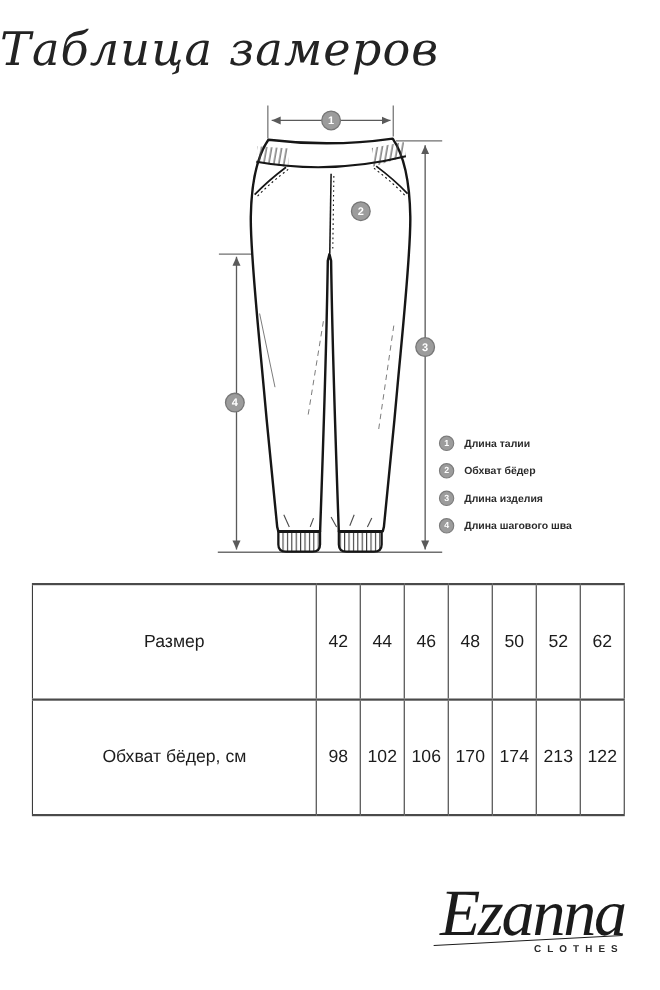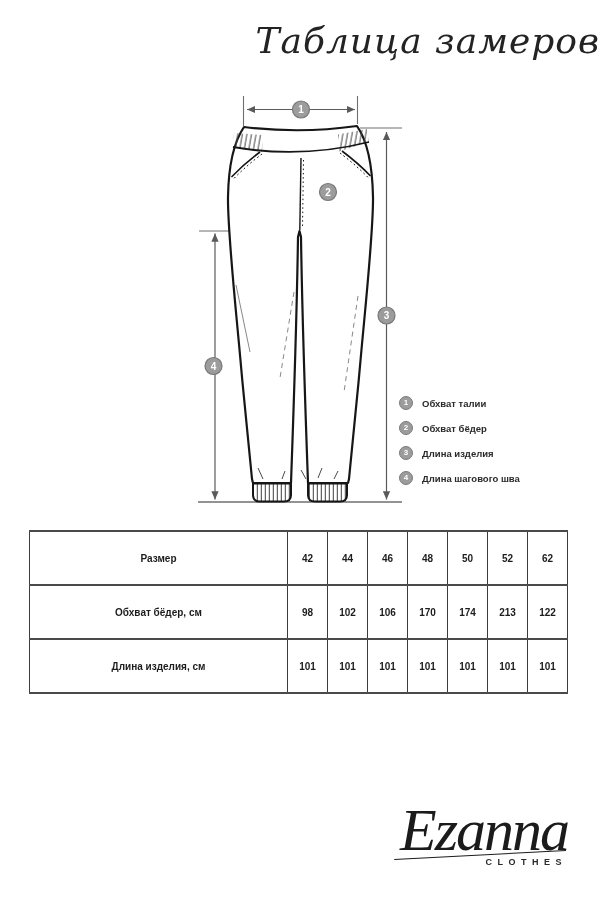--- a/index.html
+++ b/index.html
@@ -3,40 +3,40 @@
 <meta charset="utf-8">
 <style>
   html,body { margin:0; padding:0; background:#ffffff; }
   .page {
     position:relative; width:600px; height:900px; margin:0 auto;
     background:#ffffff; overflow:hidden;
     font-family:"Liberation Sans", sans-serif; color:#1e1e1e;
   }
   .title {
     position:absolute; top:20px; left:0; right:0; margin:0;
-    text-align:right;
+    text-align:left;
     font-family:"DejaVu Serif", serif; font-style:italic; font-weight:400;
-    font-size:36px; letter-spacing:1px; color:#232323;
+    font-size:42px; letter-spacing:1px; color:#232323;
   }
   .drawing { position:absolute; left:0; top:85px; }
   .drawing text { font-family:"Liberation Sans", sans-serif; }
 
   .legend { position:absolute; left:399px; top:396px; display:flex; flex-direction:column; gap:11px; }
   .legend-item { display:flex; align-items:center; gap:9px; }
   .legend-circle {
     width:14px; height:14px; box-sizing:border-box; border-radius:50%;
     background:#9c9c9c; border:1px solid #7b7b7b; color:#ffffff;
     font-size:8px; font-weight:bold; line-height:1;
     display:flex; align-items:center; justify-content:center; flex:0 0 14px;
   }
   .legend-label { font-size:9.5px; font-weight:bold; color:#2a2a2a; white-space:nowrap; }
 
   .size-table {
-    position:absolute; left:29px; top:530px; width:539px; height:164px;
-    border-collapse:collapse; table-layout:fixed; font-size:10px; color:#1c1c1c;font-weight:bold;
+    position:absolute; left:29px; top:530px; width:539px; height:212px;
+    border-collapse:collapse; table-layout:fixed; font-size:16px; color:#1c1c1c;
   }
   .size-table td {
     border:1px solid #3c3c3c; border-top:2px solid #4a4a4a; border-bottom:2px solid #4a4a4a;
     text-align:center; vertical-align:middle; padding:0;
   }
 
   .brand { position:absolute; right:32px; top:800px; text-align:right; color:#1b1b1b; }
   .brand-name {
     font-family:Liberation Serif, serif; font-style:italic;
     font-size:60px; line-height:1.0; letter-spacing:-2px;
@@ -128,21 +128,21 @@
       <circle cx="386.5" cy="315.5" r="8.5" fill="#9c9c9c" stroke="#777777" stroke-width="1.2"></circle>
       <text x="386.5" y="319">3</text>
       <circle cx="213.5" cy="366" r="8.5" fill="#9c9c9c" stroke="#777777" stroke-width="1.2"></circle>
       <text x="213.5" y="369.5">4</text>
     </g>
   </svg>
 
   <div class="legend">
     <div class="legend-item">
       <span class="legend-circle">1</span>
-      <span class="legend-label">Обхват талии</span>
+      <span class="legend-label">Длина талии</span>
     </div>
     <div class="legend-item">
       <span class="legend-circle">2</span>
       <span class="legend-label">Обхват бёдер</span>
     </div>
     <div class="legend-item">
       <span class="legend-circle">3</span>
       <span class="legend-label">Длина изделия</span>
     </div>
     <div class="legend-item">
@@ -170,30 +170,20 @@
       <tr>
         <td>Обхват бёдер, см</td>
         <td>98</td>
         <td>102</td>
         <td>106</td>
         <td>170</td>
         <td>174</td>
         <td>213</td>
         <td>122</td>
       </tr>
-      <tr>
-        <td>Длина изделия, см</td>
-        <td>101</td>
-        <td>101</td>
-        <td>101</td>
-        <td>101</td>
-        <td>101</td>
-        <td>101</td>
-        <td>101</td>
-      </tr>
     </tbody>
   </table>
 
   <div class="brand">
     <div class="brand-name">Ezanna</div>
     <div class="brand-underline"></div>
     <div class="brand-sub">CLOTHES</div>
   </div>
 
 </div>

